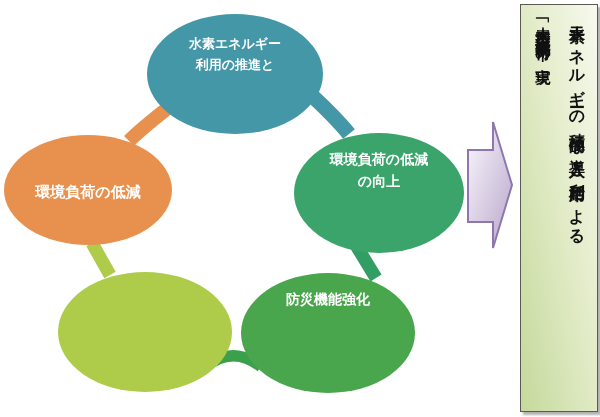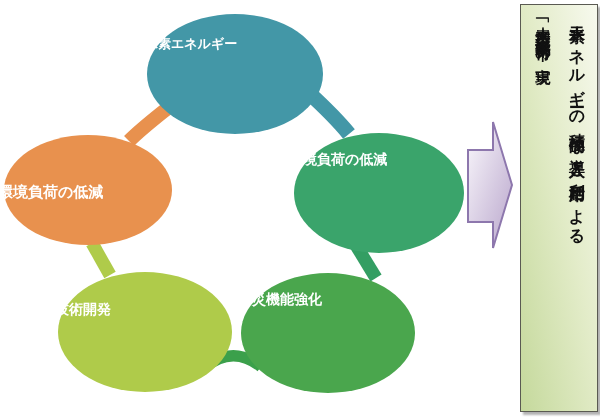--- a/index.html
+++ b/index.html
@@ -2,21 +2,21 @@
 <html><head>
 <meta charset="utf-8">
 <style>
   html,body { margin:0; padding:0; background:#ffffff; }
   body { font-family:"DejaVu Sans","Liberation Sans",sans-serif; }
   .stage {
     position:relative; width:600px; height:417px; background:#ffffff; overflow:hidden;
   }
   .diagram-svg { position:absolute; left:0; top:0; }
   .bubble-label {
-    position:absolute; color:#ffffff; font-weight:bold;
+    position:absolute; text-align:center; color:#ffffff; font-weight:bold;
     pointer-events:none; white-space:nowrap;
   }
   .bl-hydrogen  { left:145px; top:33px;  width:180px; font-size:13px; line-height:21px; }
   .bl-env      { left:-2px;  top:181px; width:180px; font-size:15px; line-height:22px; }
   .bl-citizen  { left:289px; top:148px; width:180px; font-size:14px; line-height:22px; }
   .bl-tech     { left:55px;  top:298px; width:180px; font-size:14px; line-height:23px; }
   .bl-disaster { left:238px; top:288px; width:180px; font-size:14px; line-height:23px; }
   .result-box {
     position:absolute; left:520px; top:4px; width:70px; height:392px;
     background:linear-gradient(to bottom left, #f7f9ee 0%, #e3ecc9 45%, #c5d99c 100%);
@@ -55,29 +55,30 @@
     <ellipse cx="88" cy="190" rx="84" ry="55" fill="#e8914e"></ellipse>
     <ellipse cx="379" cy="193" rx="85" ry="60" fill="#3aa46b"></ellipse>
     <ellipse cx="145" cy="332" rx="87" ry="60" fill="#afcb4a"></ellipse>
     <ellipse cx="328" cy="333" rx="87" ry="60" fill="#4aa64d"></ellipse>
 
     <polygon points="468,150 493,150 493,122 512,185 493,248 493,222 468,222" fill="url(#arrowGrad)" stroke-width="2" stroke="#8d77ad"></polygon>
   </svg>
 
   <div class="bubble-label bl-hydrogen">
       <div>水素エネルギー</div>
+      <div>利用の推進と</div>
     </div>
   <div class="bubble-label bl-env">
       <div>環境負荷の低減</div>
     </div>
   <div class="bubble-label bl-citizen">
       <div>環境負荷の低減</div>
+      <div>の向上</div>
     </div>
   <div class="bubble-label bl-tech">
-      <div>技術開発</div>
     </div>
   <div class="bubble-label bl-disaster">
       <div>防災機能強化</div>
     </div>
 
   <div class="result-box">
     <div class="vline">水素エネルギーの積極的な導入と利活用による</div>
     <div class="vline vline2">「未来型環境・産業都市」の実現</div>
   </div>
 

